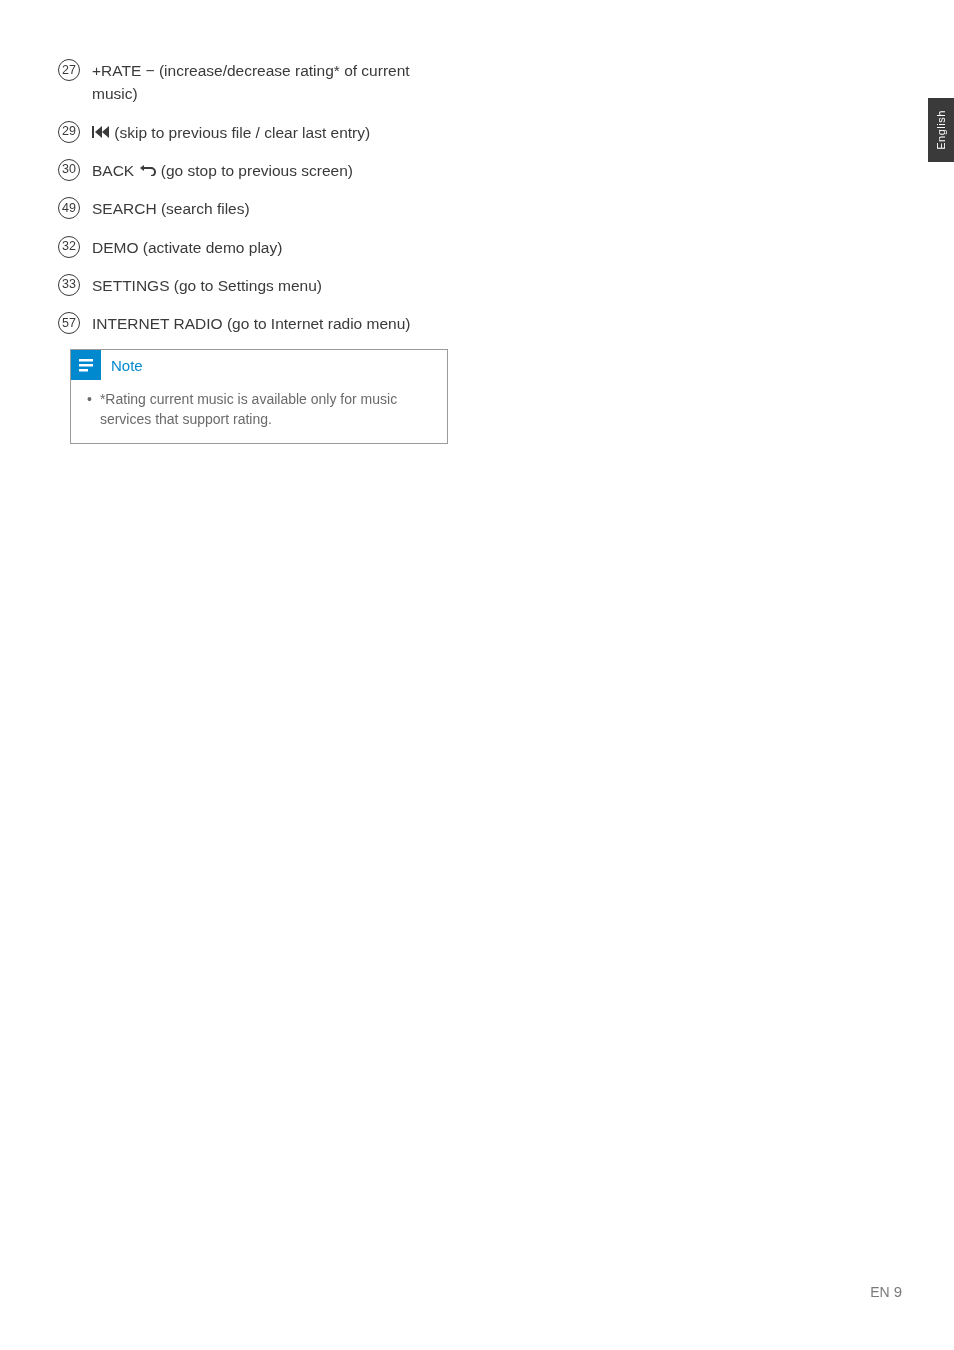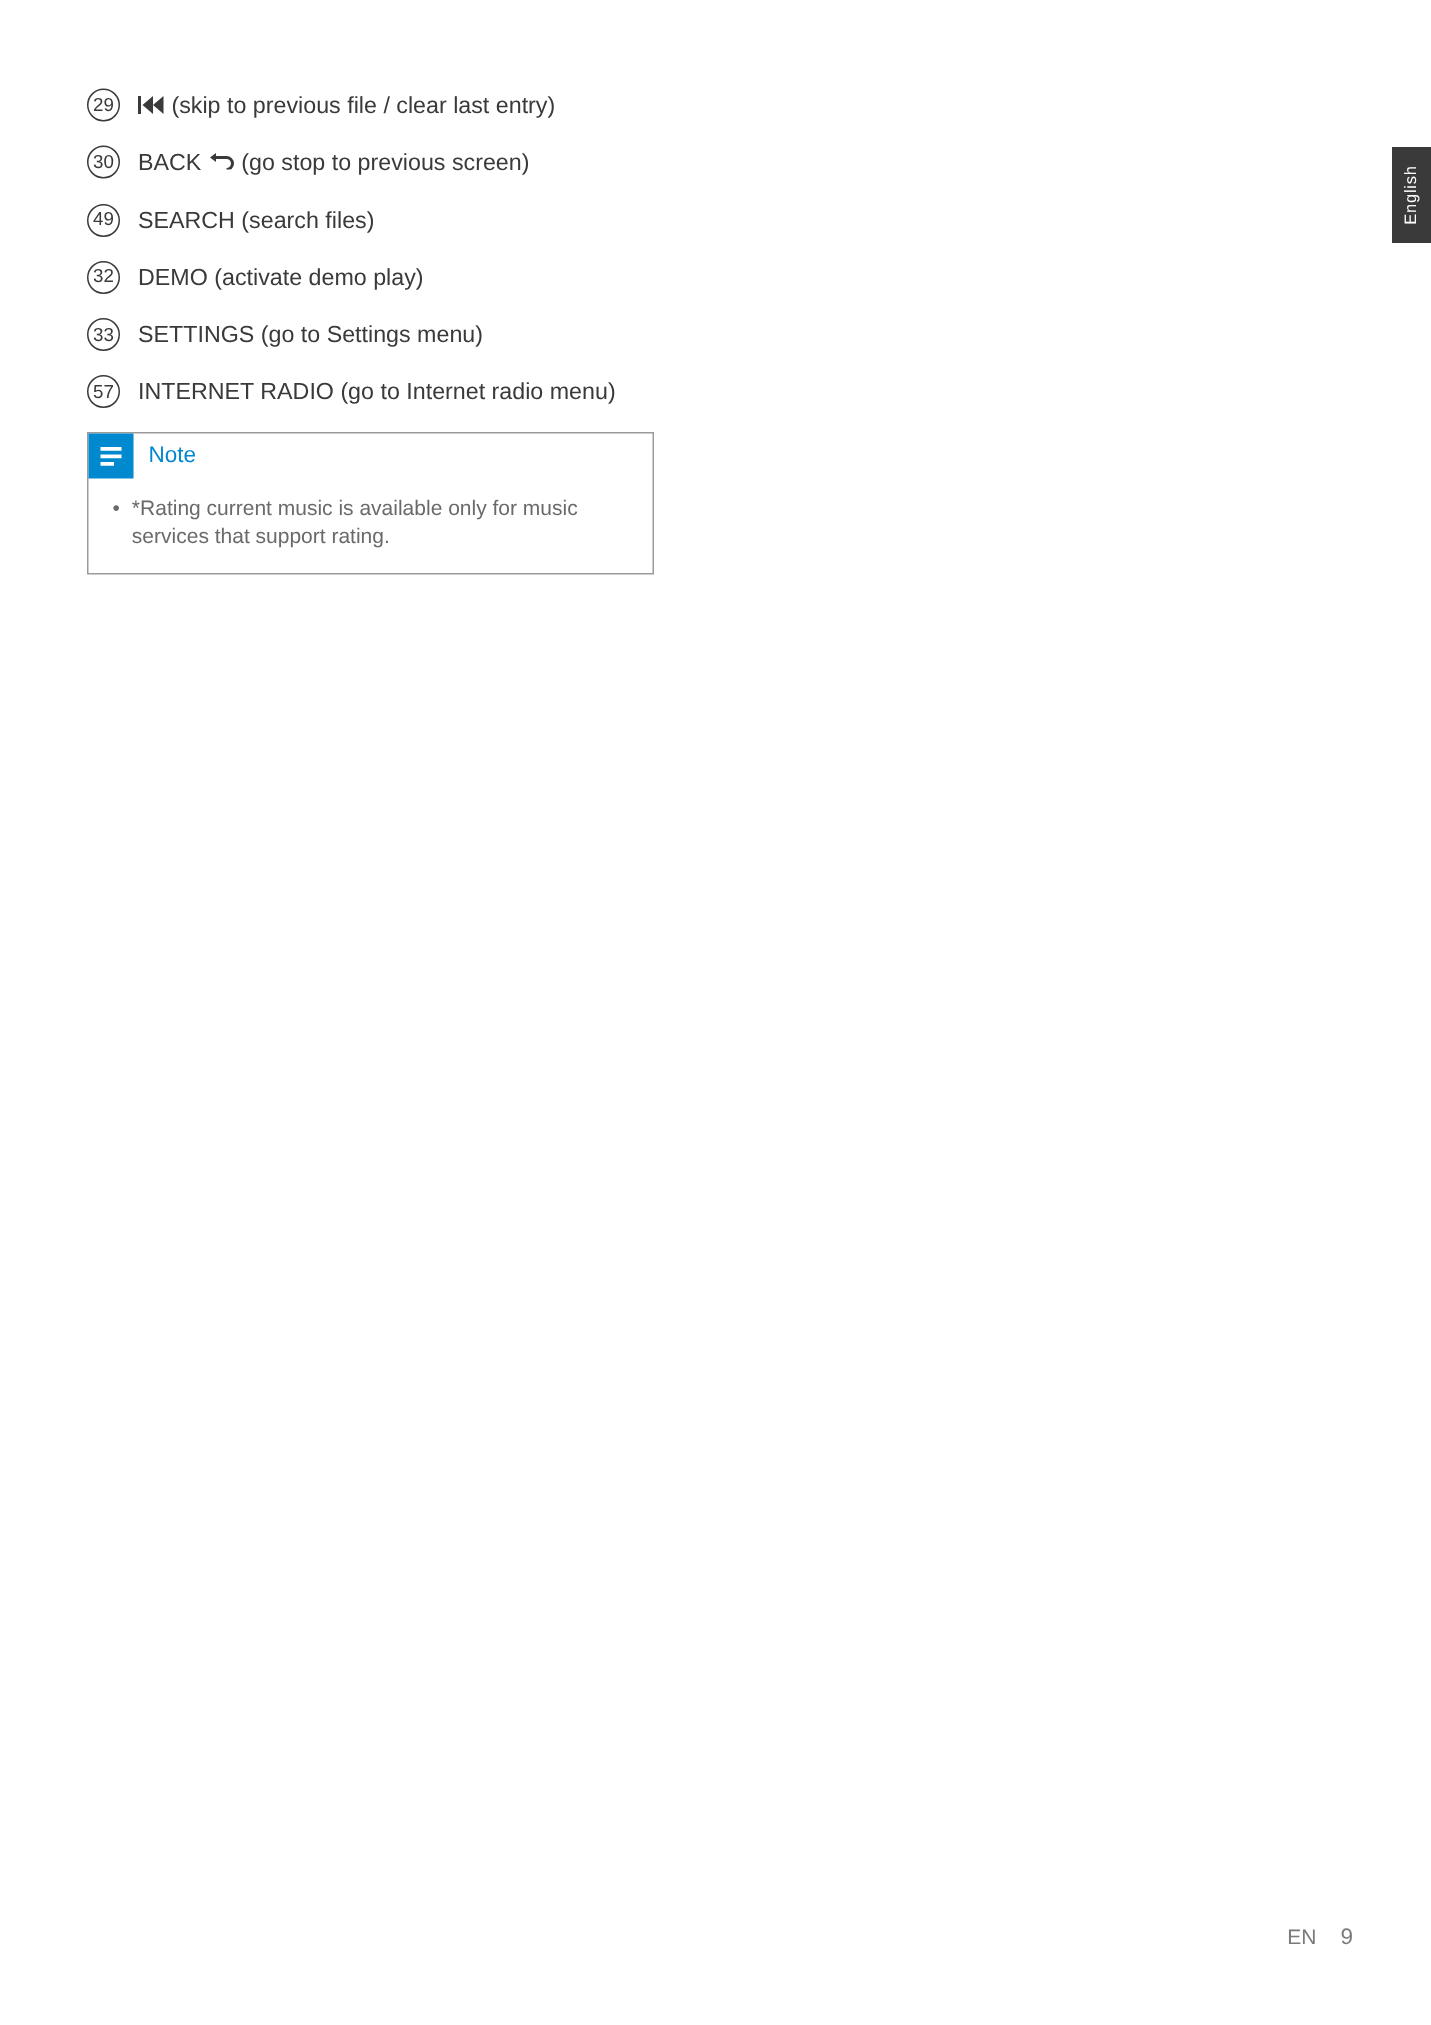--- a/index.html
+++ b/index.html
@@ -63,20 +63,21 @@
     }
     .back-icon {
       display: inline-block;
       vertical-align: middle;
       margin-top: -2px;
     }
     .note-box {
       border: 1px solid #9b9b9b;
       margin-top: 10px;
       width: 378px;
+      margin-left: 12px;
     }
     .note-header {
       display: flex;
       align-items: center;
       padding: 0;
       height: 30px;
     }
     .note-icon-box {
       width: 30px;
       height: 30px;
@@ -122,33 +123,37 @@
       letter-spacing: 0.5px;
     }
     .footer {
       position: absolute;
       bottom: 50px;
       right: 52px;
       font-size: 14px;
       color: #7a7a7a;
       display: flex;
       align-items: baseline;
-      gap: 16px;
+      gap: 4px;
     }
     .footer .lang {
       font-size: 14px;
     }
     .footer .page {
       font-size: 15px;
     }
   </style>
 </head>
 <body>
 
 <div class="content">
+  <div class="item-row">
+    <span class="num-circle">27</span>
+    <span class="item-text">+RATE − (increase/decrease rating* of current music)</span>
+  </div>
 
 
   <div class="item-row">
     <span class="num-circle">29</span>
     <span class="item-text">
       <span class="skip-icon">
         <svg width="18" height="12" viewBox="0 0 18 12">
           <rect x="0" y="0" width="2" height="12" fill="#3a3a3a"></rect>
           <polygon points="10,0 10,12 3,6" fill="#3a3a3a"></polygon>
           <polygon points="17,0 17,12 10,6" fill="#3a3a3a"></polygon>

